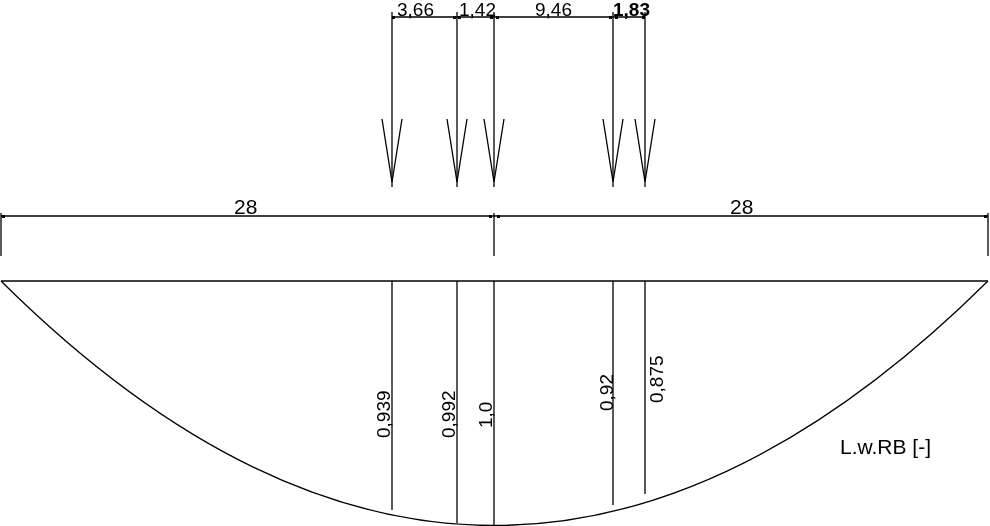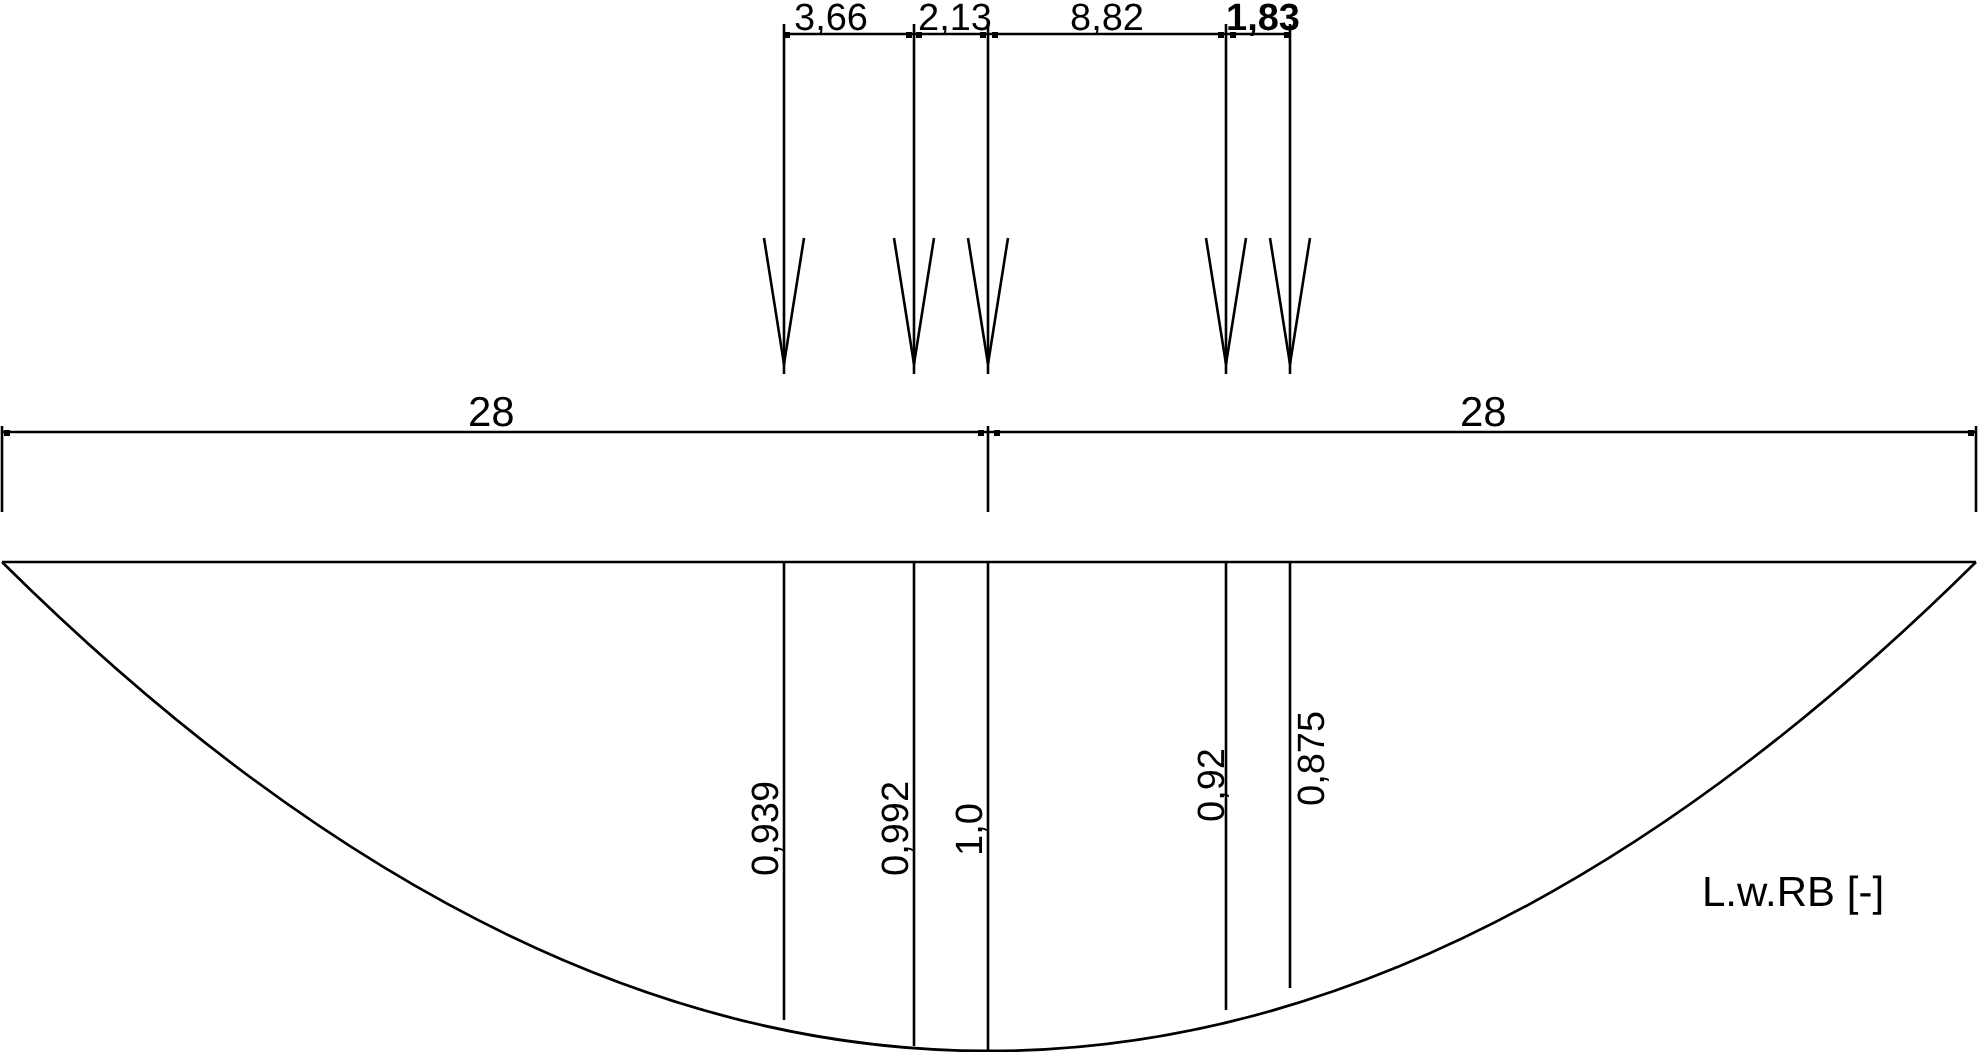--- a/index.html
+++ b/index.html
@@ -61,30 +61,30 @@
         <line x1="457" y1="281" x2="457" y2="523"></line>
         <line x1="494" y1="281" x2="494" y2="526"></line>
         <line x1="613" y1="281" x2="613" y2="505"></line>
         <line x1="645" y1="281" x2="645" y2="494"></line>
       </g>
     </g>
   </svg>
 
   
   <div class="lbl" style="left:397px;top:0px;">3,66</div>
-  <div class="lbl" style="left:459px;top:0px;">2,13</div>
-  <div class="lbl" style="left:535px;top:0px;">8,82</div>
+  <div class="lbl" style="left:459px;top:0px;">1,42</div>
+  <div class="lbl" style="left:535px;top:0px;">9,46</div>
   <div class="lbl" style="left:613px;top:0px;font-weight:bold;">1,83</div>
 
   
   <div class="lbl" style="left:234px;top:196px;font-size:21px;">28</div>
   <div class="lbl" style="left:730px;top:196px;font-size:21px;">28</div>
 
   
   <div class="lbl rot" style="left:374px;top:438px;">0,939</div>
   <div class="lbl rot" style="left:439px;top:438px;">0,992</div>
   <div class="lbl rot" style="left:476px;top:428px;">1,0</div>
   <div class="lbl rot" style="left:597px;top:411px;">0,92</div>
   <div class="lbl rot" style="left:647px;top:403px;">0,875</div>
 
   
-  <div class="lbl" style="left:840px;top:436px;font-size:21px;margin-left:11px;">L.w.RB [-]</div>
+  <div class="lbl" style="left:840px;top:436px;font-size:21px;">L.w.RB [-]</div>
 </div>
 
 </body></html>

